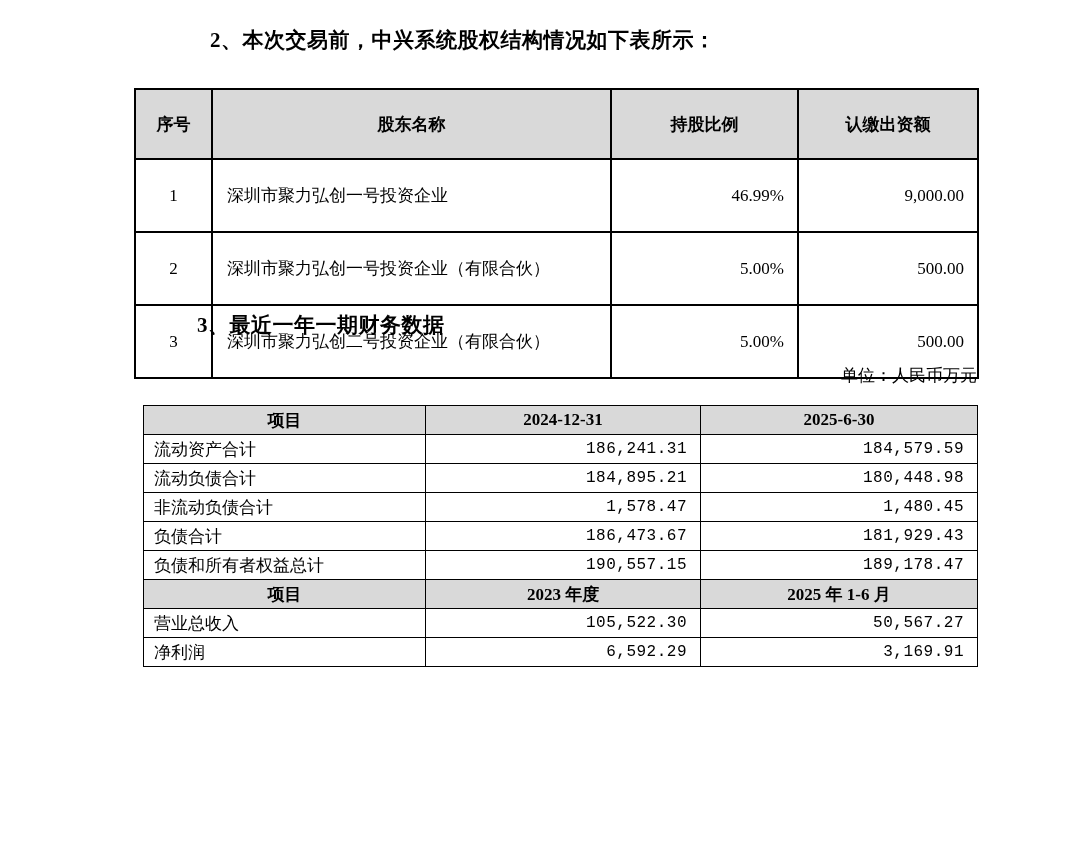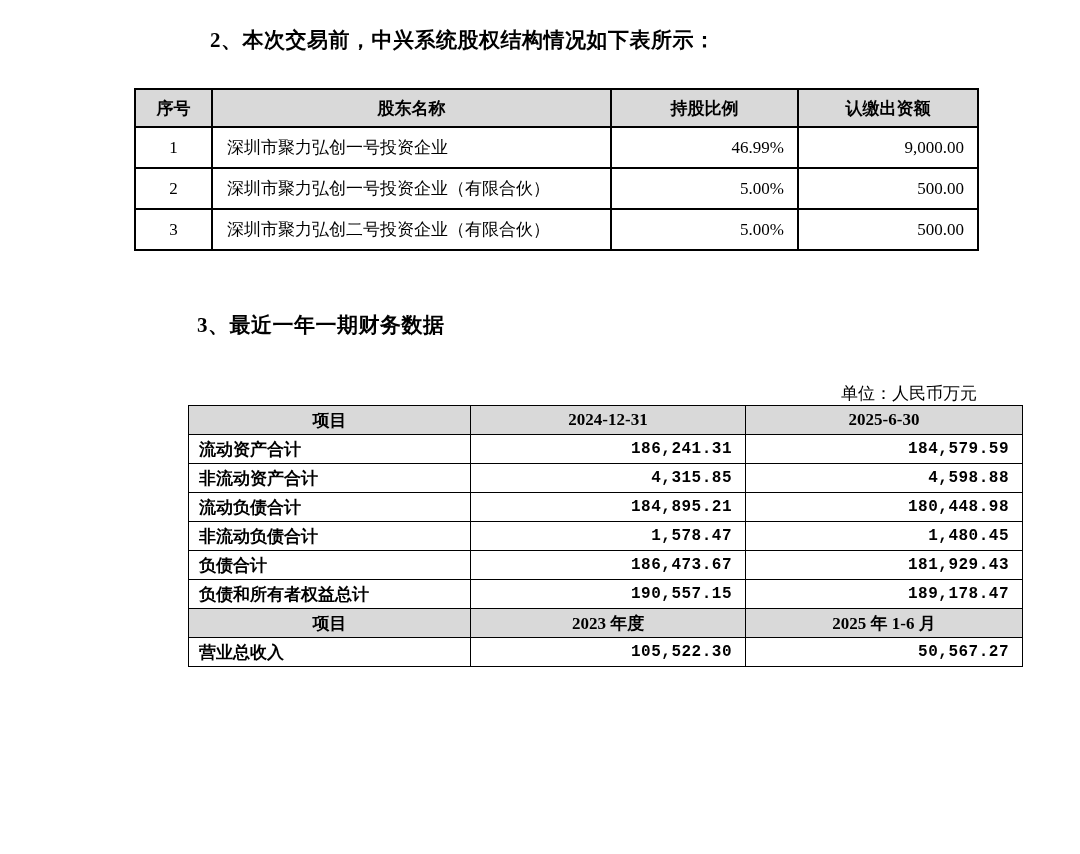--- a/index.html
+++ b/index.html
@@ -17,74 +17,73 @@
     font-size: 21px;
     font-weight: bold;
     letter-spacing: 0.5px;
     white-space: nowrap;
   }
   #title2 { left: 210px; top: 26px; }
   #title3 { left: 197px; top: 311px; }
   #unit-label {
     position: absolute;
     left: 143px;
-    top: 382px;
+    top: 364px;
     width: 834px;
     text-align: right;
     font-size: 17px;
   }
   table {
     position: absolute;
     border-collapse: collapse;
     table-layout: fixed;
   }
   #equity-table {
     left: 134px;
     top: 88px;
     width: 843px;
   }
   #equity-table th, #equity-table td {
     border: 2px solid #000;
     font-size: 17px;
-    padding: 0;
+    padding: 16px;
     overflow: hidden;
     white-space: nowrap;
   }
   #equity-table th {
     background: #d9d9d9;
     height: 36px;
     font-weight: bold;
     text-align: center;
   }
   #equity-table td { height: 39px; }
   #equity-table tr.total-row td { height: 42px; font-weight: bold; }
   .c-center { text-align: center; }
   .c-left   { text-align: left;  padding-left: 14px !important; }
   .c-right  { text-align: right; padding-right: 13px !important; }
 
   #finance-table {
     left: 143px;
     top: 405px;
     width: 834px;
-    margin-left: 45px;
   }
   #finance-table th, #finance-table td {
     border: 1.5px solid #000;
     font-size: 17px;
     padding: 0;
     overflow: hidden;
     white-space: nowrap;
   }
   #finance-table th {
     background: #d9d9d9;
     height: 28px;
     font-weight: bold;
     text-align: center;
   }
-  #finance-table td { height: 28px; font-weight: bold; }
+  #finance-table td { height: 28px; }
   #finance-table td.c-left { padding-left: 10px !important; }
   .num2 {
     font-family: "Liberation Mono", "DejaVu Sans Mono", monospace;
     font-size: 16px !important;
     letter-spacing: 0.5px;
   }
 </style>
 </head>
 <body>
 
@@ -140,25 +139,20 @@
     <th>项目</th>
     <th>2024-12-31</th>
     <th>2025-6-30</th>
   </tr>
   <tr>
     <td class="c-left">流动资产合计</td>
     <td class="c-right num2">186,241.31</td>
     <td class="c-right num2">184,579.59</td>
   </tr>
   <tr>
-    <td class="c-left">非流动资产合计</td>
-    <td class="c-right num2">4,315.85</td>
-    <td class="c-right num2">4,598.88</td>
-  </tr>
-  <tr>
     <td class="c-left">流动负债合计</td>
     <td class="c-right num2">184,895.21</td>
     <td class="c-right num2">180,448.98</td>
   </tr>
   <tr>
     <td class="c-left">非流动负债合计</td>
     <td class="c-right num2">1,578.47</td>
     <td class="c-right num2">1,480.45</td>
   </tr>
   <tr>
@@ -174,14 +168,19 @@
   <tr>
     <th>项目</th>
     <th>2023 年度</th>
     <th>2025 年 1-6 月</th>
   </tr>
   <tr>
     <td class="c-left">营业总收入</td>
     <td class="c-right num2">105,522.30</td>
     <td class="c-right num2">50,567.27</td>
   </tr>
+  <tr>
+    <td class="c-left">净利润</td>
+    <td class="c-right num2">6,592.29</td>
+    <td class="c-right num2">3,169.91</td>
+  </tr>
 </tbody>
   </table>
 
 </body></html>

